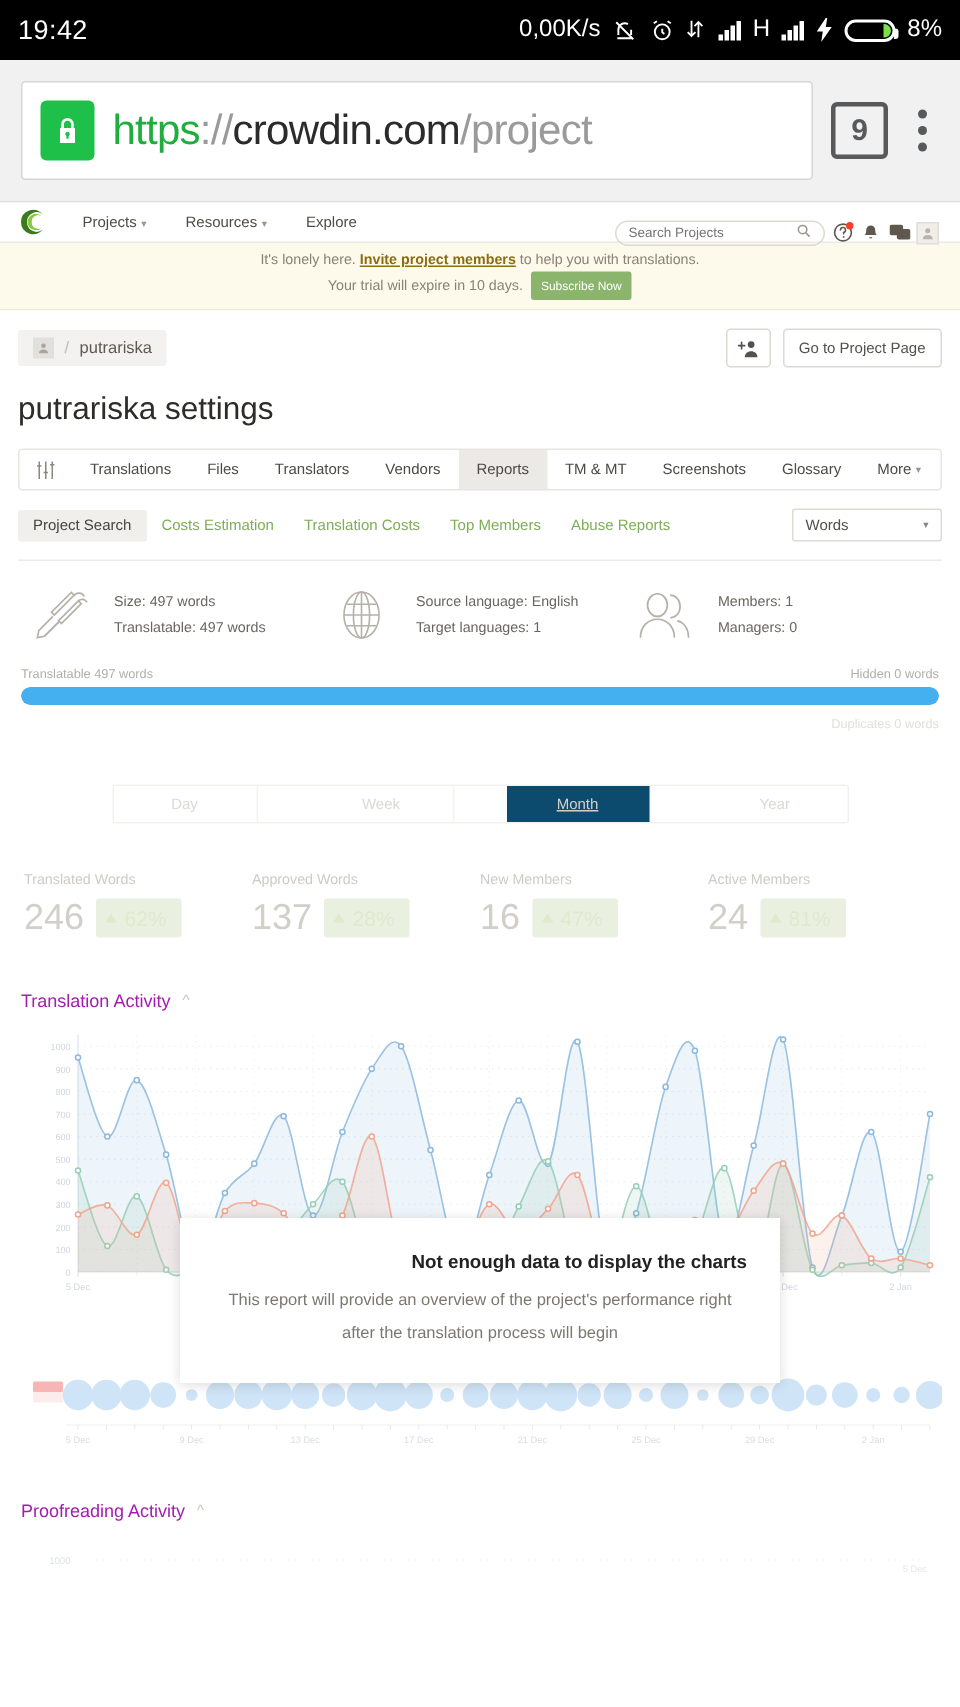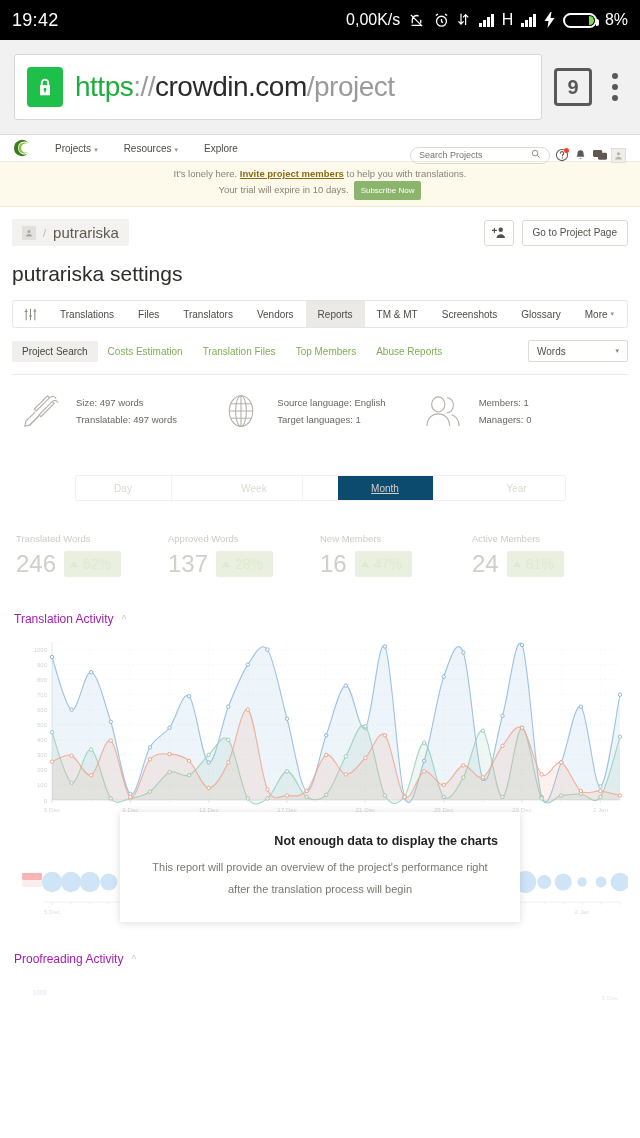--- a/index.html
+++ b/index.html
@@ -102,21 +102,21 @@
 
   
   .page { padding: 0 12px; background: #fff; }
   .crumbrow { display: flex; align-items: center; padding: 12px 0 0; }
   .crumb {
     display: flex; align-items: center; gap: 7px; background: #f3f2f0;
     padding: 5px 10px; border-radius: 2px;
   }
   .crumb .mini-avatar { width: 14px; height: 14px; background: #e2e0dc; display:flex;align-items:center;justify-content:center; }
   .crumb .slash { color: #bdbab4; font-size: 11px; }
-  .crumb .cname { font-size: 15px; color: #5e584f; }
+  .crumb .cname { font-size: 11px; color: #5e584f; }
   .crumb-right { margin-left: auto; display: flex; align-items: center; gap: 8px; }
   .btn-outline {
     border: 1px solid #ddd9d2; background: #fff; border-radius: 3px;
     font-size: 10px; color: #55504a; padding: 6px 10px; height: 26px;
     display: flex; align-items: center; white-space: nowrap;
   }
   .btn-icon { width: 30px; justify-content: center; padding: 0; }
   .page-title { font-size: 21px; color: #2e2c29; font-weight: normal; margin: 16px 0 14px; }
 
   
@@ -375,21 +375,21 @@
     <div class="tab">Glossary</div>
     <div class="tab">
         <span>More</span>
         <span class="caret">▾</span>
       </div>
   </div>
 
   <div class="subtabs">
     <div class="subtab active">Project Search</div>
     <div class="subtab">Costs Estimation</div>
-    <div class="subtab">Translation Files</div>
+    <div class="subtab">Translation Costs</div>
     <div class="subtab">Top Members</div>
     <div class="subtab">Abuse Reports</div>
     <div class="wordsel">
       <span>Words</span>
       <span class="sel-caret">▾</span>
     </div>
   </div>
   <div class="hr"></div>
 
   <div class="infostrip">
@@ -429,20 +429,30 @@
             <path d="M30 22c5 1.5 8 6 8 12"></path>
         </svg>
       </span>
       <span class="lines">
         <div>Members: 1</div>
         <div>Managers: 0</div>
       </span>
     </div>
   </div>
 
+  <div class="progress-wrap">
+    <div class="progress-labels">
+      <span>Translatable 497 words</span>
+      <span>Hidden 0 words</span>
+    </div>
+    <div class="progress-track">
+      <div class="progress-fill" id="pfill" style="width: 100%;"></div>
+    </div>
+    <div class="dup">Duplicates 0 words</div>
+  </div>
 
   <div class="period-wrap">
     <div class="period">
       <div class="p">Day</div>
       <div class="p">Week</div>
       <div class="p active">Month</div>
       <div class="p">Year</div>
     </div>
   </div>
 

